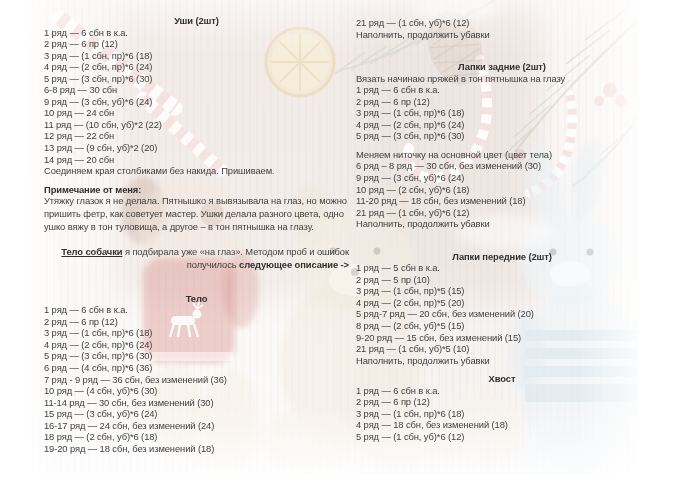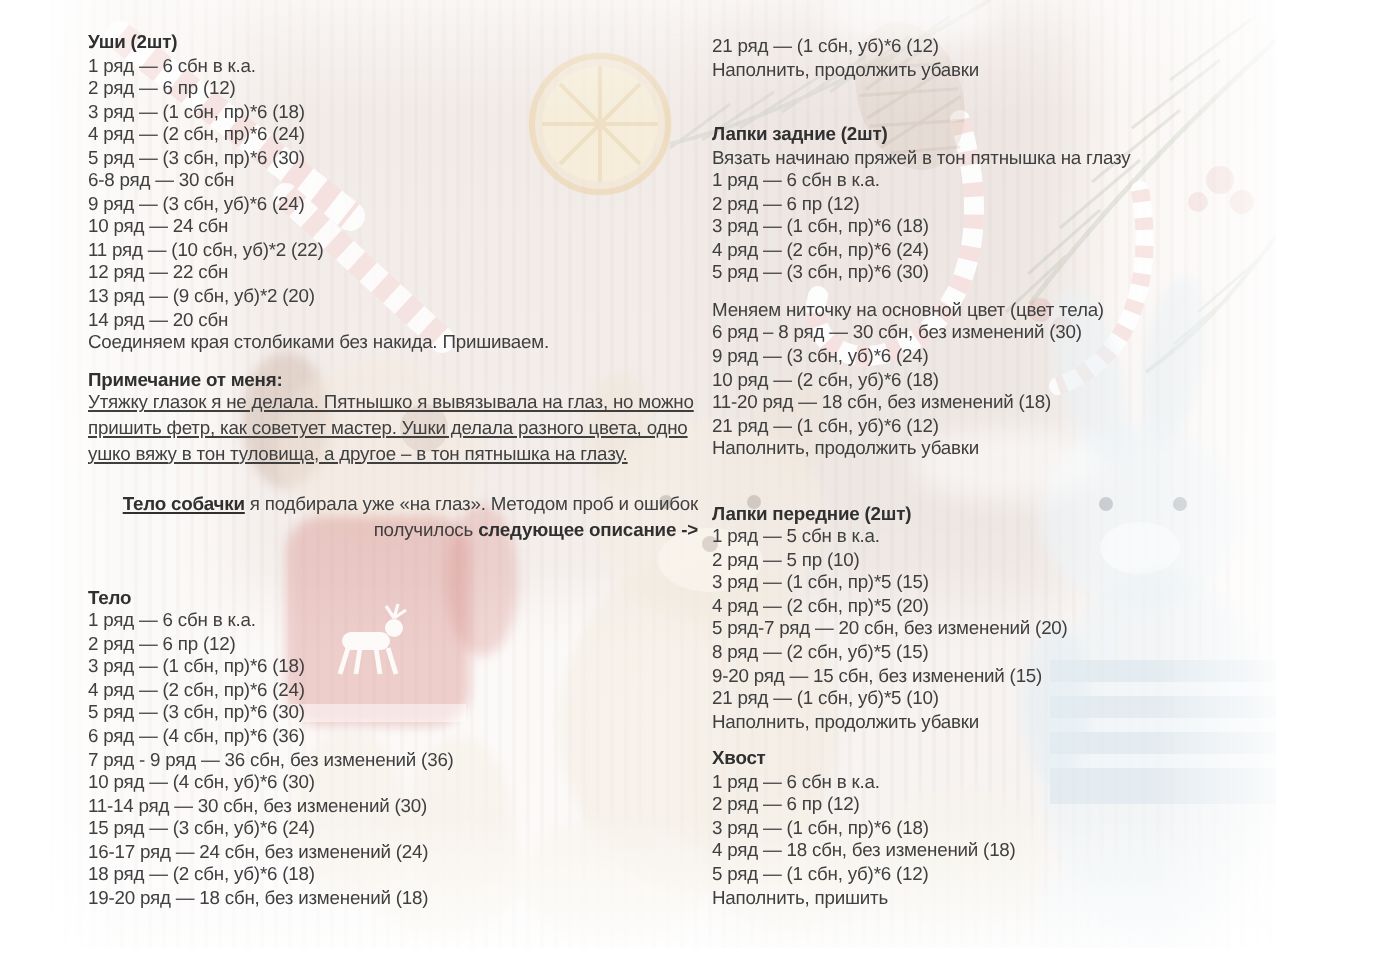--- a/index.html
+++ b/index.html
@@ -22,24 +22,24 @@
     background:
       linear-gradient(90deg, rgba(255,255,255,0.9), rgba(255,255,255,0) 7%, rgba(255,255,255,0) 90%, rgba(255,255,255,0.8)),
       linear-gradient(180deg, rgba(255,255,255,0.4) 0%, rgba(255,255,255,0) 12%, rgba(255,255,255,0) 86%, rgba(255,255,255,0.75)),
       linear-gradient(rgba(255,255,255,0.40), rgba(255,255,255,0.40));
   }
   
   .col{position:absolute;top:15px;width:305px;font-size:9.4px;line-height:11.55px;
        letter-spacing:-0.1px;z-index:5;}
   .col-left{left:44px;}
   .col-right{left:356px;top:17px;width:292px;}
-  .block-h{font-weight:bold;color:#303030;}
+  .block-h{font-weight:bold;color:#303030;text-align:center;}
   .block-hu{font-weight:bold;color:#303030;}
   .block-t{}
-  .block-p{line-height:12.7px;text-decoration:underline;}
+  .block-p{line-height:12.7px;}
   .block-rich{line-height:12.7px;text-align:right;}
   .block-rich .b{font-weight:bold;color:#303030;}
   .block-rich .u{text-decoration:underline;}
   .gap-sm{height:7px;}
   .gap-md{height:13px;}
   .gap-lg{height:21px;}
 </style>
 </head>
 <body>
 
@@ -231,16 +231,15 @@
       <div class="block-t">9-20 ряд — 15 сбн, без изменений (15)</div>
       <div class="block-t">21 ряд — (1 сбн, уб)*5 (10)</div>
       <div class="block-t">Наполнить, продолжить убавки</div>
       <div class="gap-sm"></div>
       <div class="block-h">Хвост</div>
       <div class="block-t">1 ряд — 6 сбн в к.а.</div>
       <div class="block-t">2 ряд — 6 пр (12)</div>
       <div class="block-t">3 ряд — (1 сбн, пр)*6 (18)</div>
       <div class="block-t">4 ряд — 18 сбн, без изменений (18)</div>
       <div class="block-t">5 ряд — (1 сбн, уб)*6 (12)</div>
-      <div class="block-t">Наполнить, пришить</div>
     </div>
 
 </div>
 
 </body></html>

